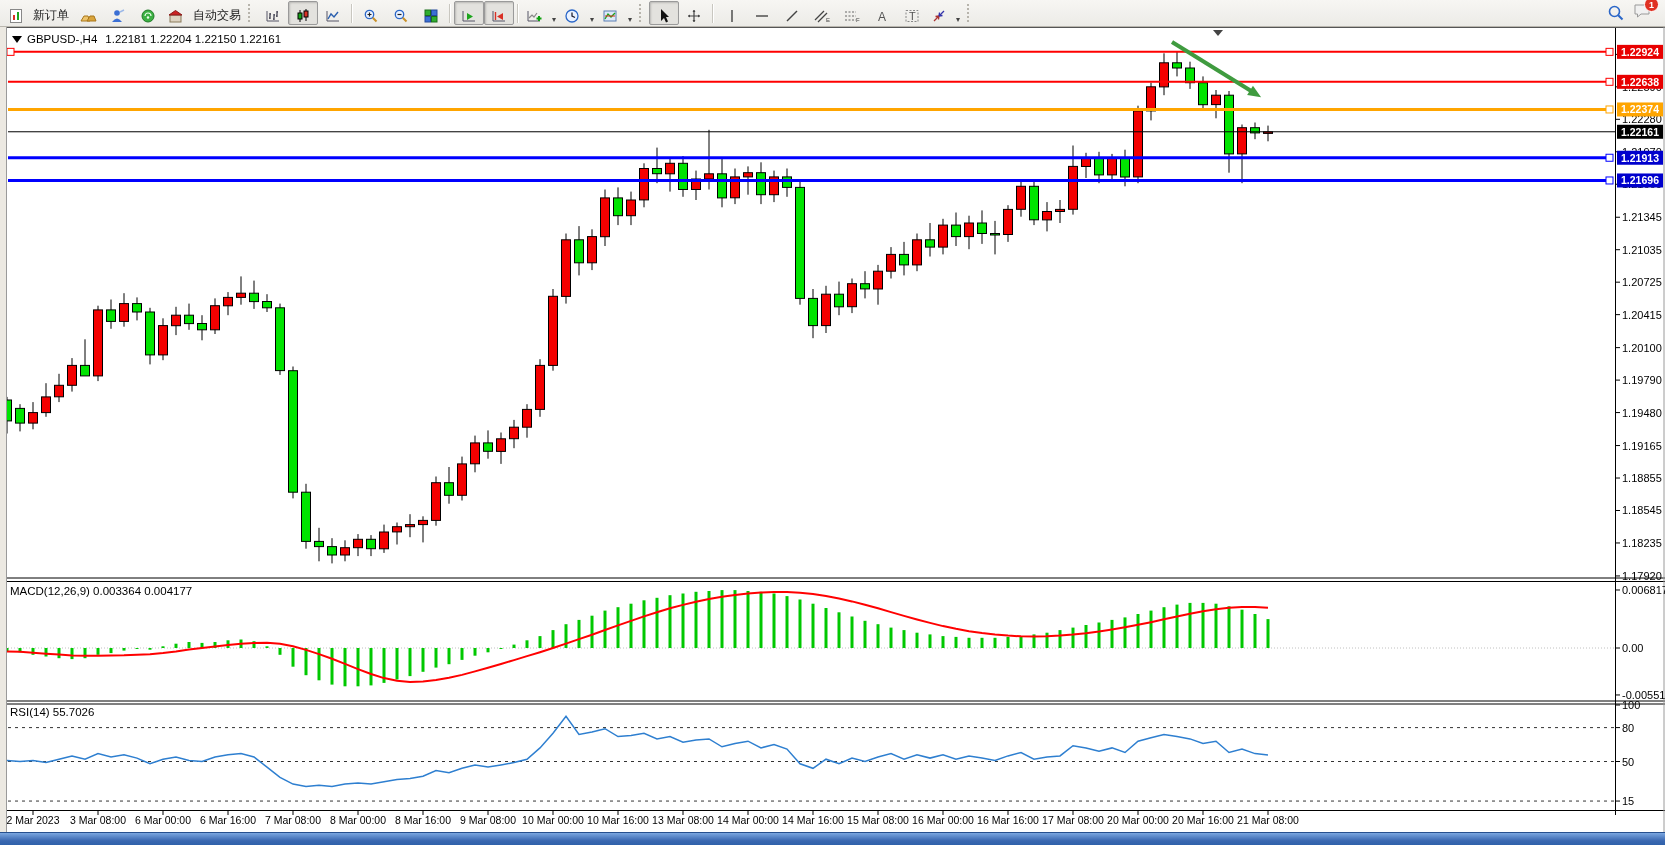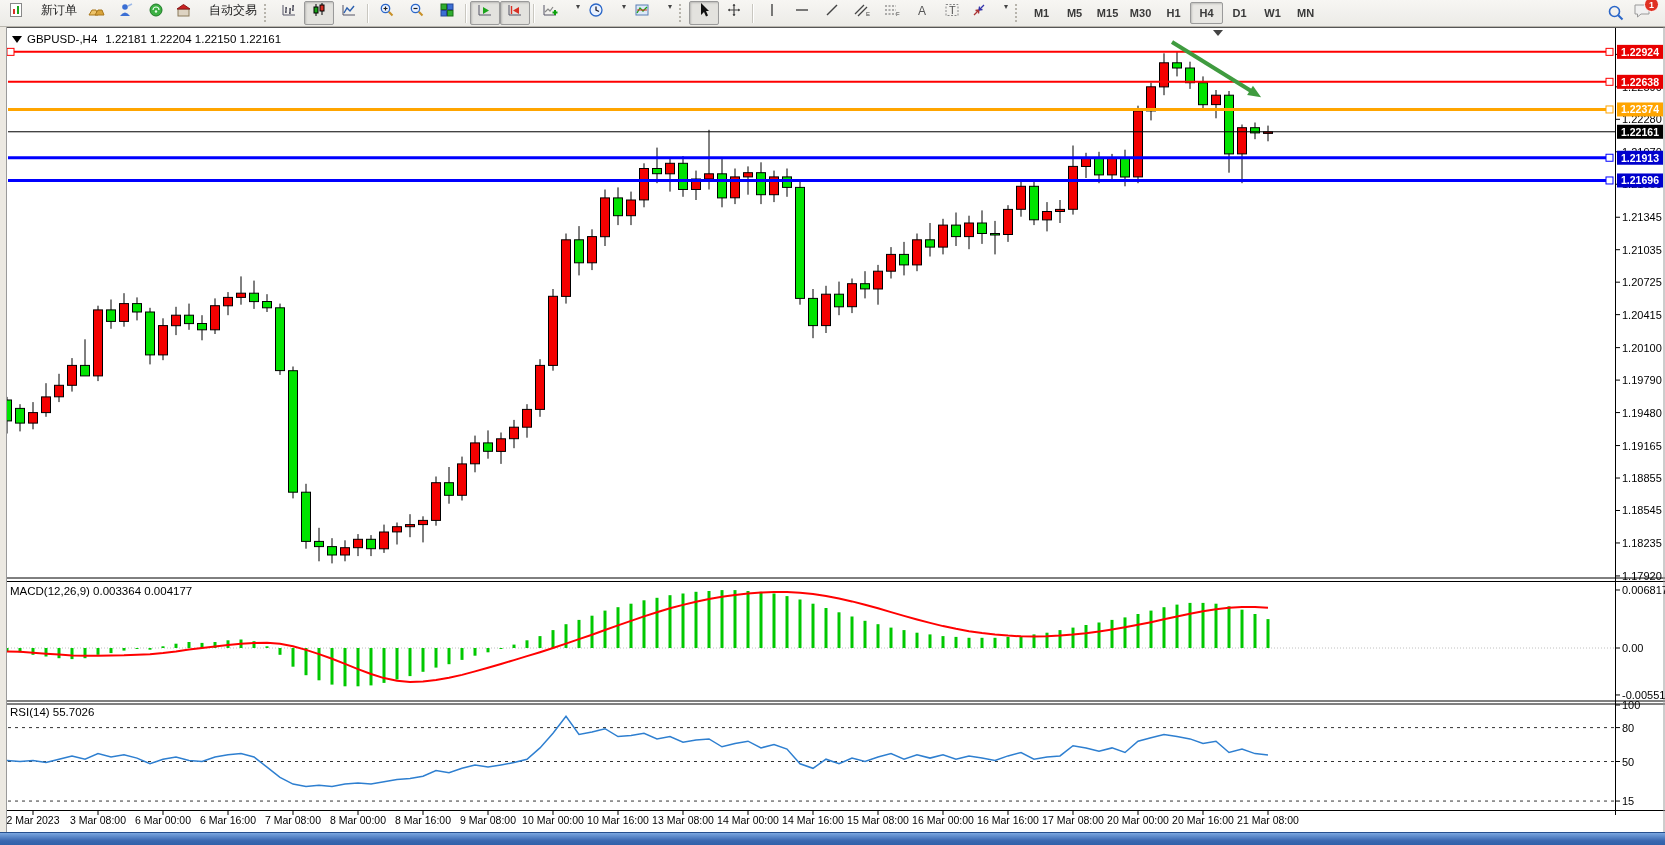--- a/index.html
+++ b/index.html
@@ -1,21 +1,21 @@
 <!DOCTYPE html>
 <html><head>
 <meta charset="utf-8">
 <style>
   html,body{margin:0;padding:0;width:1665px;height:845px;overflow:hidden;
     font-family:"Liberation Sans","DejaVu Sans",sans-serif;background:#fff;}
   
   #toolbar{height:27px;background:linear-gradient(180deg,#f7f6f3,#ecebe7);
     border-bottom:1px solid #b9b6ae;display:flex;align-items:center;padding:0 4px;box-sizing:border-box;}
-  .tb-btn{height:22px;min-width:22px;display:flex;align-items:flex-start;justify-content:center;
-    padding:0 3px;border:1px solid transparent;border-radius:2px;gap:17px;cursor:default;}
+  .tb-btn{height:22px;min-width:22px;display:flex;align-items:flex-end;justify-content:center;
+    padding:0 3px;border:1px solid transparent;border-radius:2px;gap:9px;cursor:default;}
   .tb-btn.active{border:1px solid #9a9a9a;background:#e3e2de;box-shadow:inset 1px 1px 2px rgba(0,0,0,.18);}
   .tb-btn .lbl{font-size:12px;color:#222;white-space:nowrap;}
   .tb-sep{width:1px;height:19px;background:#c9c7c0;border-right:1px solid #fff;margin:0 3px;}
   .grip{width:3px;height:18px;border-left:2px dotted #b7b4ac;margin:0 5px 0 3px;}
   .tf-btn{height:20px;min-width:25px;display:flex;align-items:center;justify-content:center;
     font-size:11px;font-weight:700;color:#3a3a3a;border:1px solid transparent;border-radius:2px;padding:0 3px;}
   .tf-btn.active{border:1px solid #9a9a9a;background:#e9e8e4;box-shadow:inset 1px 1px 2px rgba(0,0,0,.18);}
   .caret{font-size:8px;color:#444;margin-left:1px;}
   #tb-right{margin-left:auto;display:flex;align-items:center;gap:8px;padding-right:8px;}
   .badge{position:absolute;top:-5px;right:-6px;background:#e03123;color:#fff;border-radius:50%;
@@ -205,31 +205,20 @@
       </svg>
   </div>
   <div class="tb-btn">
     <svg width="15" height="16">
         <path d="M3 13 L8 8 M8 8 l-3.5 .5 M8 8 l-.5 3.5" stroke="#a33" stroke-width="1.3" fill="none"></path>
         <path d="M13 3 L8 8 M8 8 l3.5 -.5 M8 8 l.5 -3.5" stroke="#33a" stroke-width="1.3" fill="none"></path>
       </svg>
     <span class="caret">▾</span>
   </div>
   <div class="grip"></div>
-  <div id="tf-group" style="display: flex;">
-      <div class="tf-btn">M1</div>
-      <div class="tf-btn">M5</div>
-      <div class="tf-btn">M15</div>
-      <div class="tf-btn">M30</div>
-      <div class="tf-btn">H1</div>
-      <div class="tf-btn active">H4</div>
-      <div class="tf-btn">D1</div>
-      <div class="tf-btn">W1</div>
-      <div class="tf-btn">MN</div>
-    </div>
   <div id="tb-right">
     <svg width="18" height="18">
         <circle cx="7.5" cy="7.5" r="5" fill="none" stroke="#2a66c8" stroke-width="1.6"></circle>
         <line x1="11.2" y1="11.2" x2="15.5" y2="15.5" stroke="#2a66c8" stroke-width="2"></line>
       </svg>
     <div style="position:relative">
       <svg width="20" height="18">
           <path d="M2 3 h14 v9 h-8 l-3.5 3 v-3 H2 Z" fill="#f1f1f1" stroke="#999"></path>
         </svg>
       <span class="badge">1</span>

